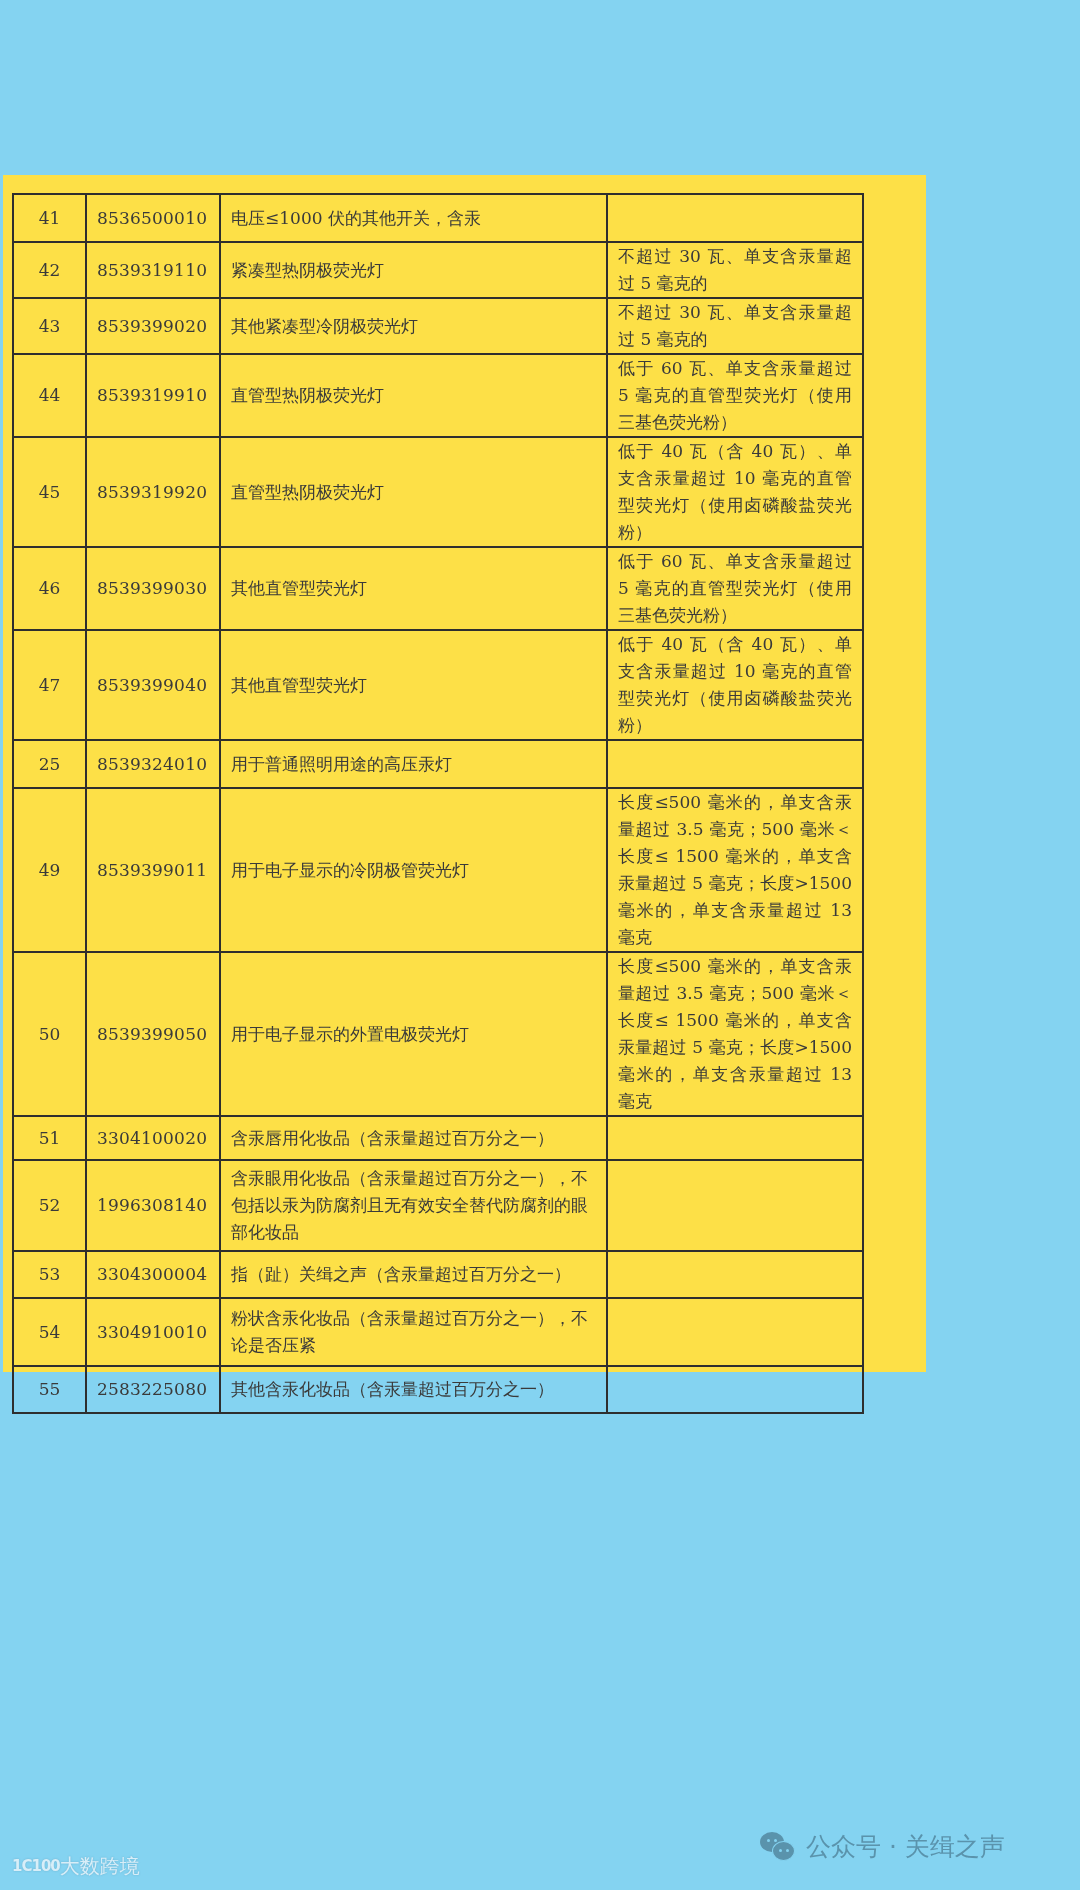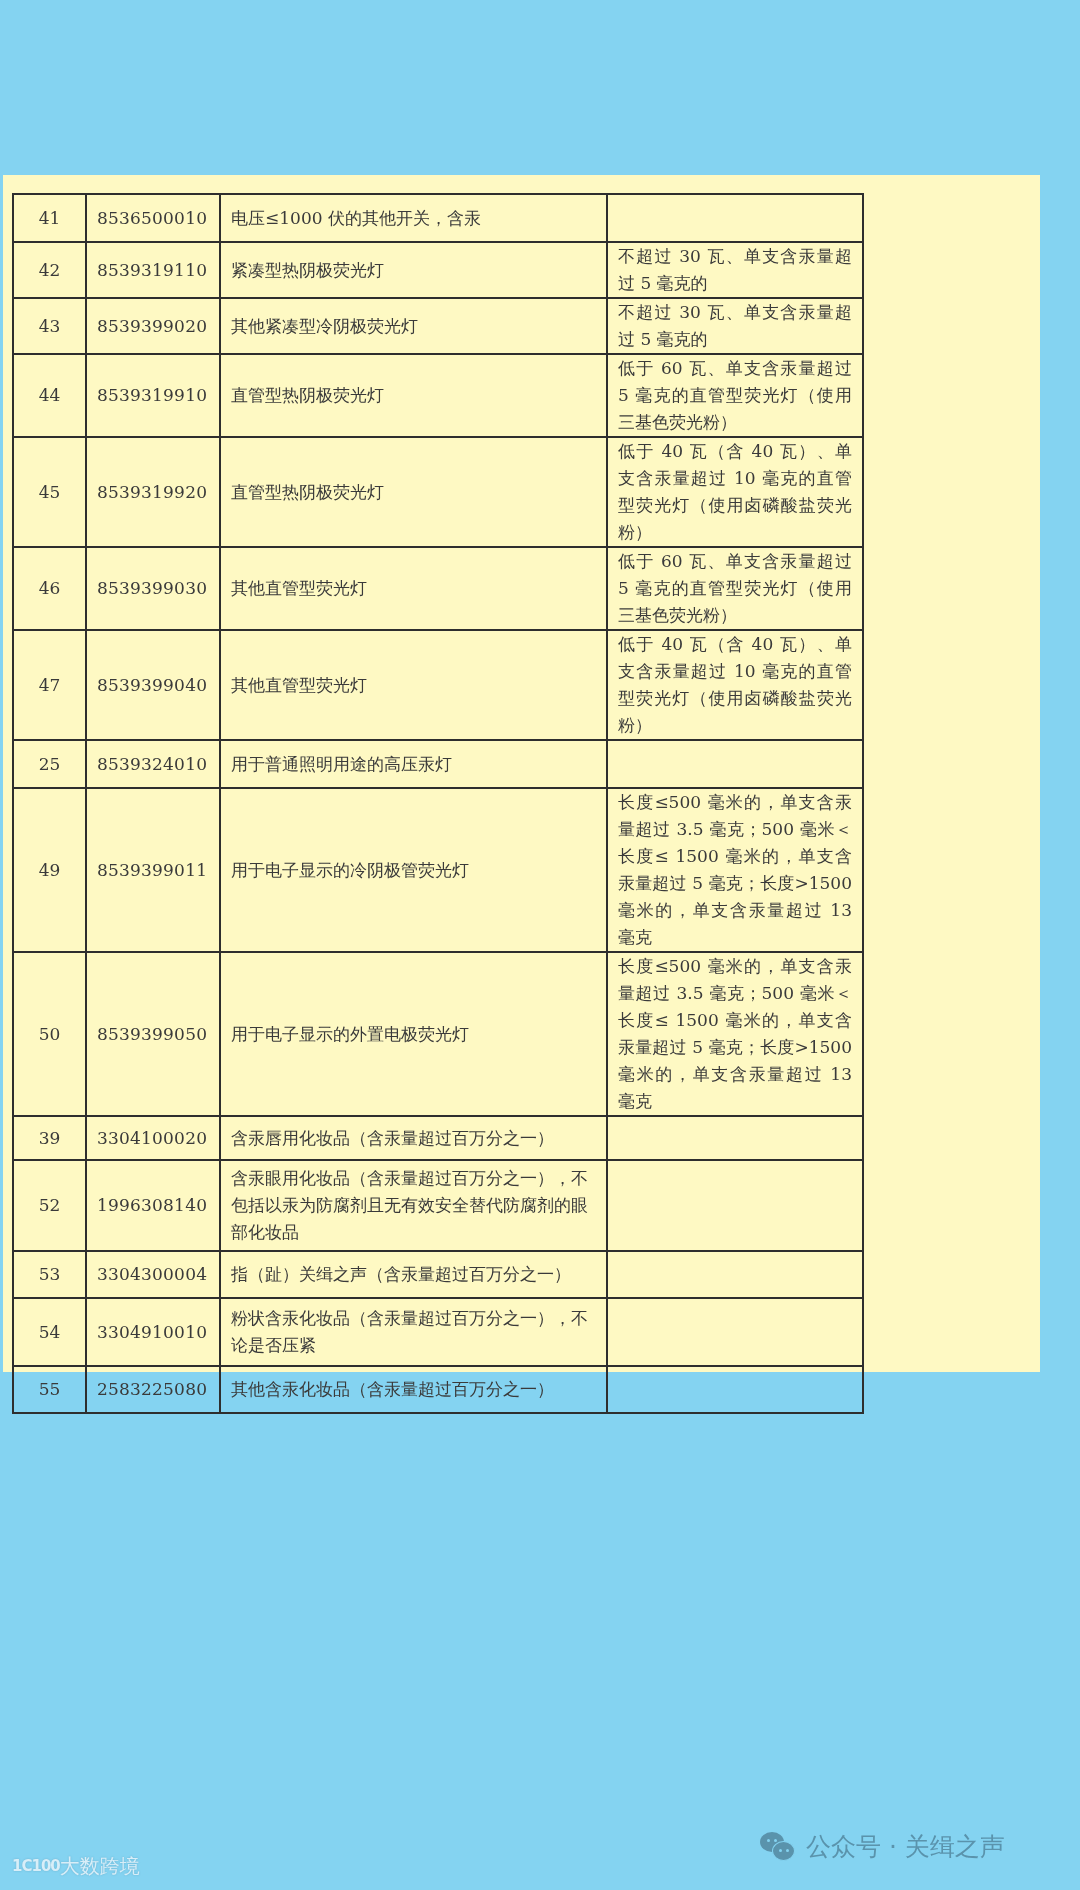--- a/index.html
+++ b/index.html
@@ -1,21 +1,21 @@
 <!DOCTYPE html>
 <html><head>
 <meta charset="utf-8">
 <style>
   html, body { margin:0; padding:0; }
   body {
     width:1080px; height:1890px; background:#84d3f1; position:relative; overflow:hidden;
     font-family: "DejaVu Serif", "Liberation Serif", serif;
   }
   .page {
-    position:absolute; left:3px; top:175px; width:1037px; height:1197px; background:#fef9c3;
+    position:absolute; left:3px; top:175px; width:923px; height:1197px; background:#fde047;
   }
   table.doc {
     position:absolute; left:9px; top:18px; width:850px;
     border-collapse:collapse; table-layout:fixed; color:#3a3a3a;
   }
   table.doc td {
     border:2px solid #2e2e2e; padding:0 10px; font-size:17px; line-height:27px;
     vertical-align:middle; word-break:break-all;
   }
   td.c-no { text-align:center; padding:0; font-size:16px; }
@@ -102,21 +102,21 @@
         <td class="c-name">用于电子显示的冷阴极管荧光灯</td>
         <td class="c-note">长度≤500 毫米的，单支含汞量超过 3.5 毫克；500 毫米＜长度≤ 1500 毫米的，单支含汞量超过 5 毫克；长度&gt;1500 毫米的，单支含汞量超过 13 毫克</td>
       </tr>
       <tr style="height:164px">
         <td class="c-no">50</td>
         <td class="c-code">8539399050</td>
         <td class="c-name">用于电子显示的外置电极荧光灯</td>
         <td class="c-note">长度≤500 毫米的，单支含汞量超过 3.5 毫克；500 毫米＜长度≤ 1500 毫米的，单支含汞量超过 5 毫克；长度&gt;1500 毫米的，单支含汞量超过 13 毫克</td>
       </tr>
       <tr style="height:44px">
-        <td class="c-no">39</td>
+        <td class="c-no">51</td>
         <td class="c-code">3304100020</td>
         <td class="c-name">含汞唇用化妆品（含汞量超过百万分之一）</td>
         <td class="c-note"></td>
       </tr>
       <tr style="height:91px">
         <td class="c-no">52</td>
         <td class="c-code">1996308140</td>
         <td class="c-name">含汞眼用化妆品（含汞量超过百万分之一），不包括以汞为防腐剂且无有效安全替代防腐剂的眼部化妆品</td>
         <td class="c-note"></td>
       </tr>

